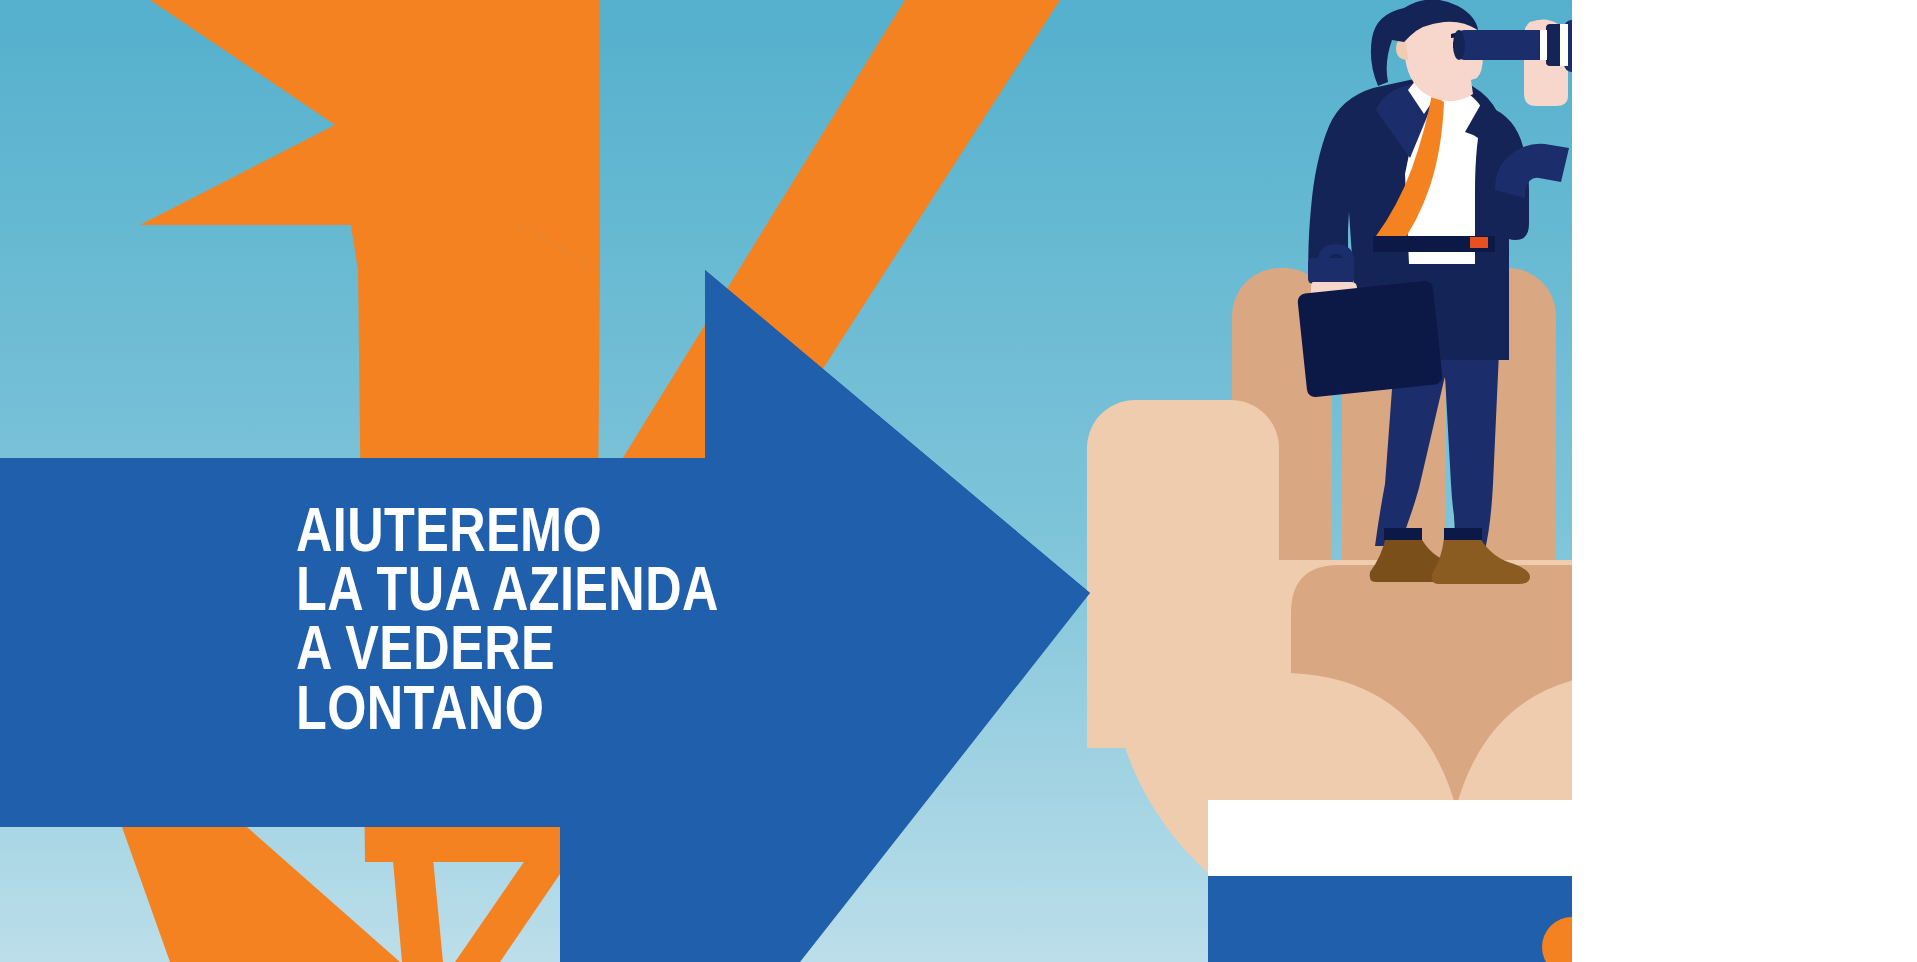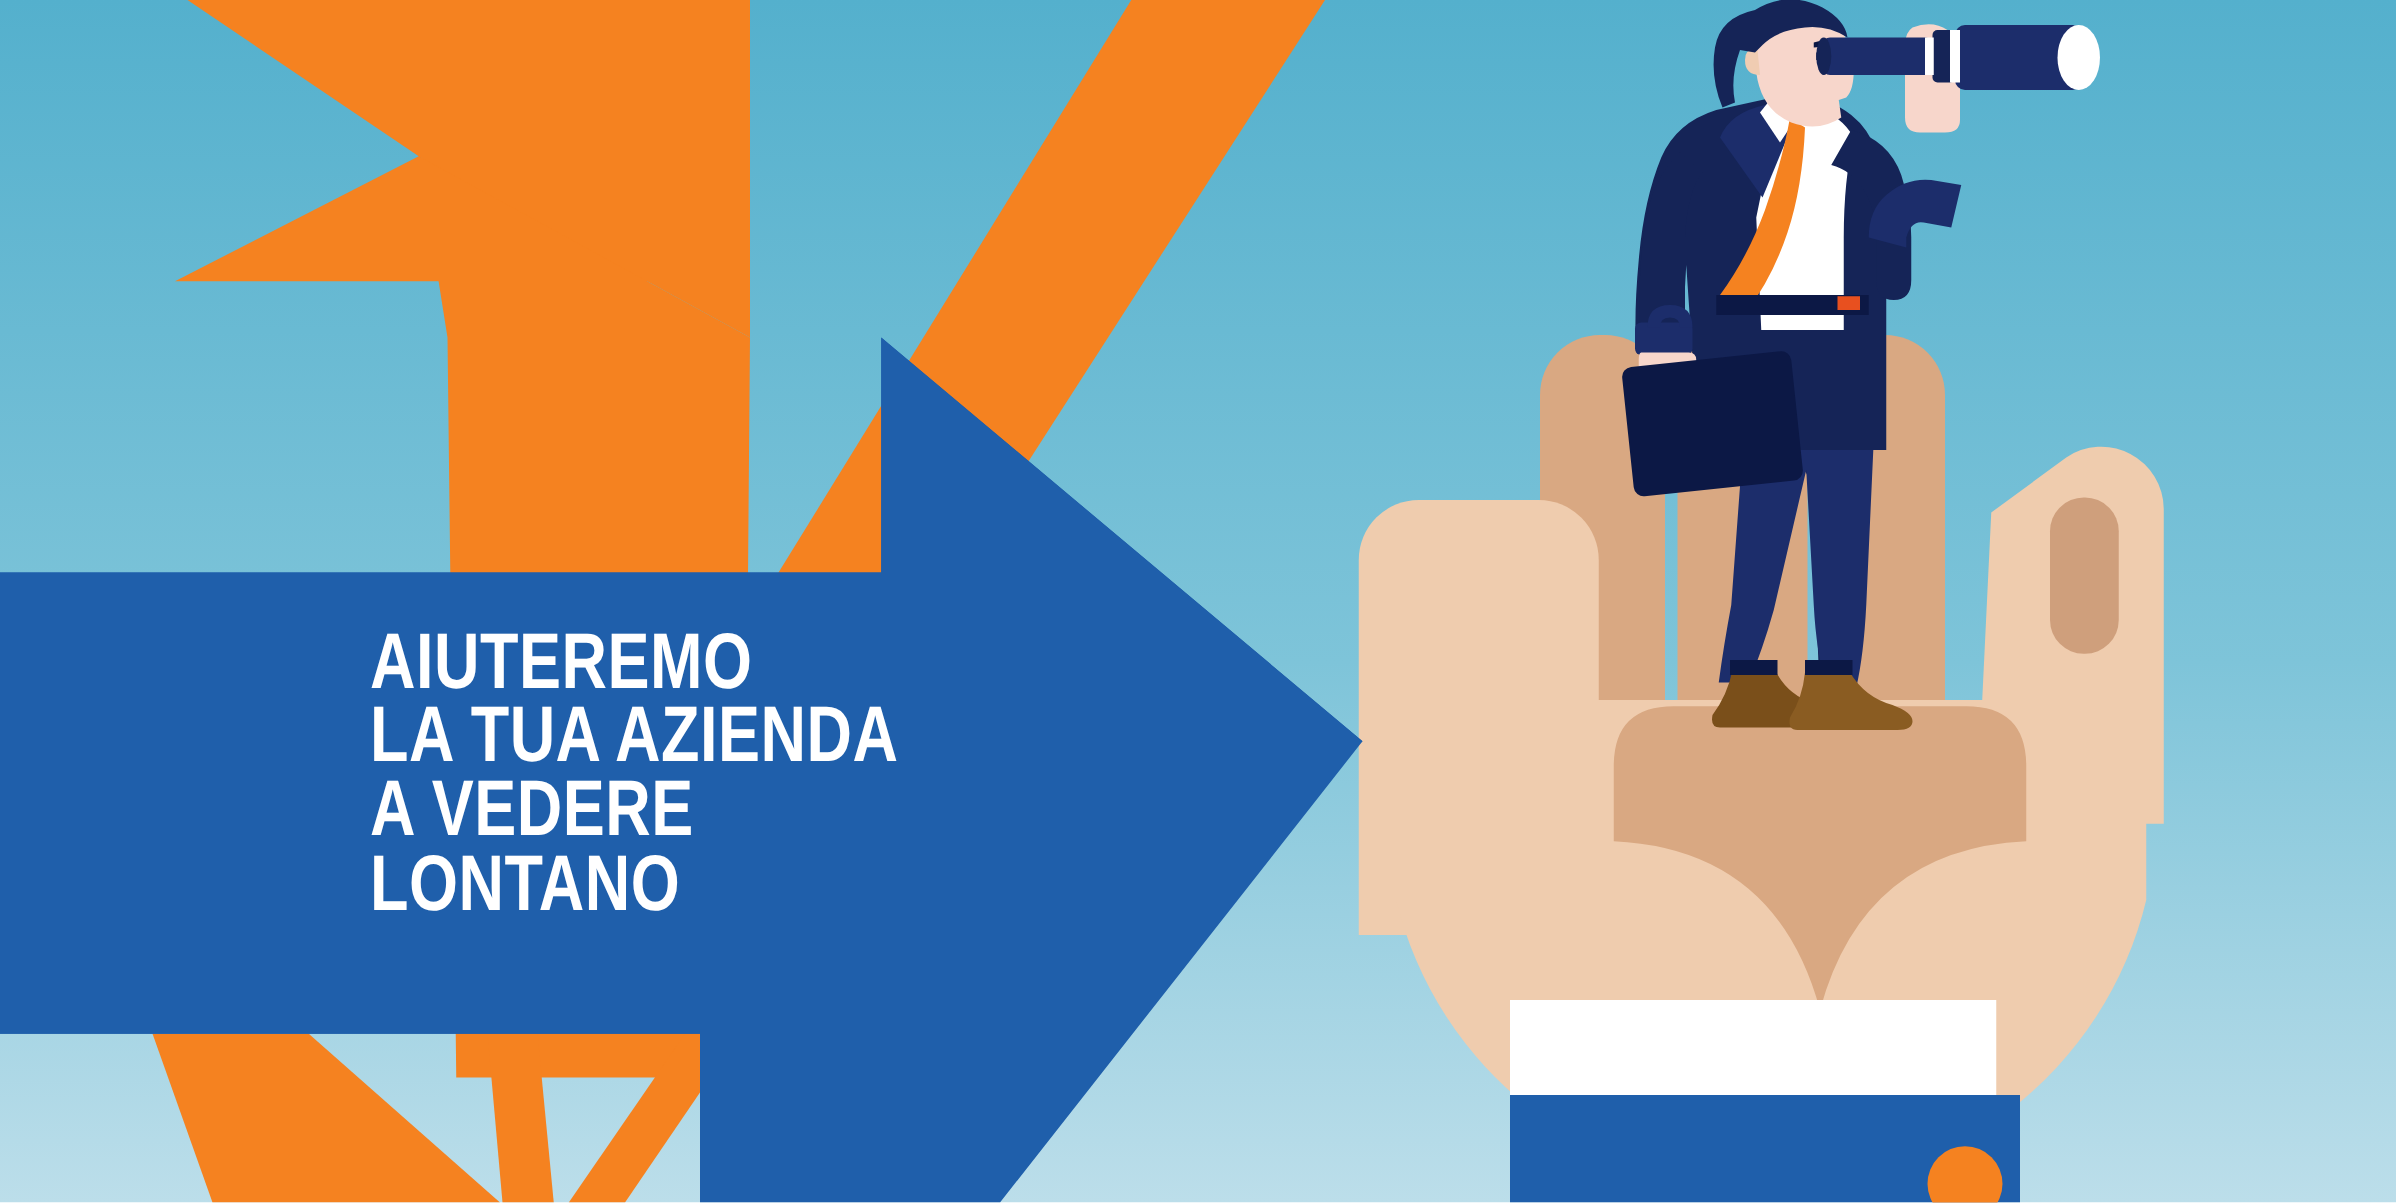--- a/index.html
+++ b/index.html
@@ -1,18 +1,18 @@
 <!DOCTYPE html>
 <html><head>
 <meta charset="utf-8">
 <style>
   html,body{margin:0;padding:0;background:#ffffff;}
   #stage{
     position:relative;
-    width:1917px;
+    width:1572px;
     height:962px;
     overflow:hidden;
     font-family:"Liberation Sans", sans-serif;
   }
   #stage svg{display:block;width:1917px;height:962px;}
 
   .banner-text{
     position:absolute;
     left:296px;
     top:500px;

